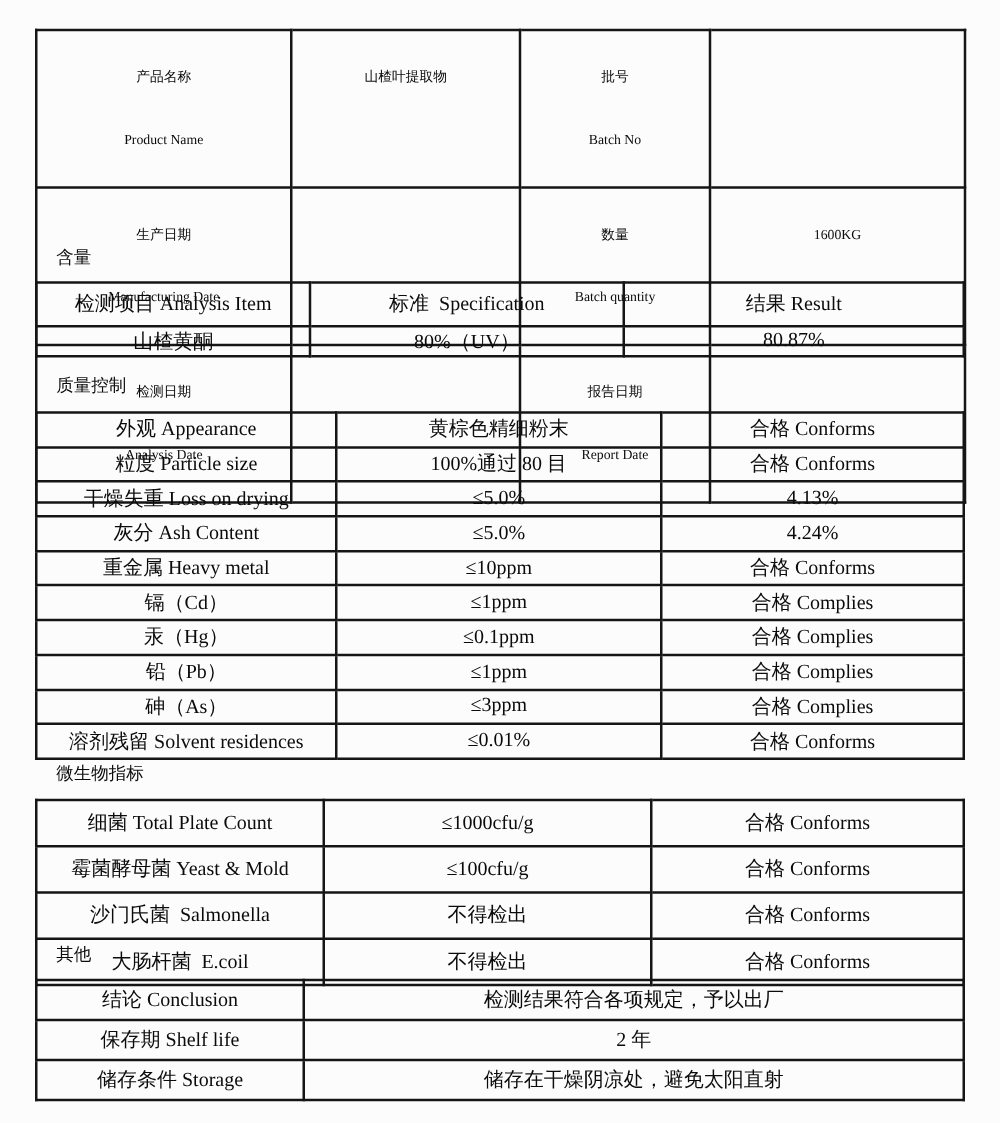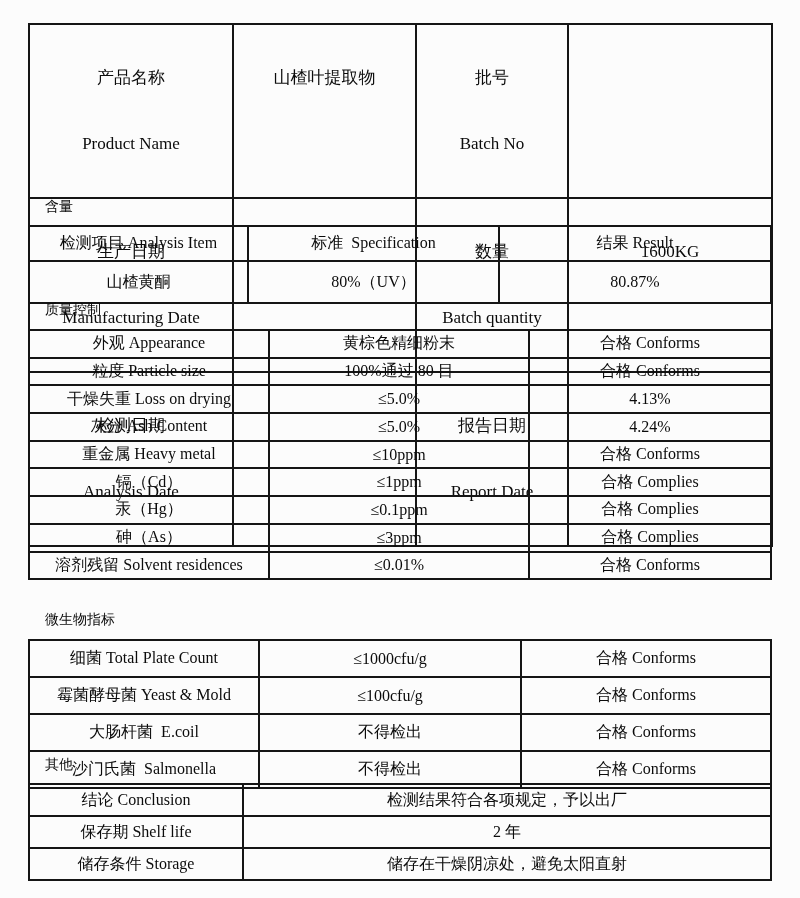--- a/index.html
+++ b/index.html
@@ -23,30 +23,30 @@
     text-align:center;
     vertical-align:middle;
     padding:0 2px;
     font-size:16px;
     white-space:pre;
     overflow:hidden;
   }
 
   
   #info-table { left:28px; top:23px; width:743px; }
-  #info-table td { font-size:17px;margin-left:20px; }
+  #info-table td { font-size:11px;margin-left:20px; }
   #info-table tr { height:55px; }
   #info-table tr:nth-child(2) { height:53px; }
   #info-table tr:nth-child(3) { height:54px; }
   #info-table .ln { height:26px; line-height:26px; white-space:pre; }
 
   
   #content-table { left:28px; top:225px; width:742px; }
   #content-table tr:nth-child(1) { height:35px;margin-top:8px; }
-  #content-table tr:nth-child(2) { height:42px; }
+  #content-table tr:nth-child(2) { height:24px; }
 
   
   #quality-table { left:28px; top:329px; width:742px; }
   #quality-table tr { height:27.7px;padding-left:16px; }
 
   
   #micro-table { left:28px; top:639px; width:742px; }
   #micro-table tr { height:37px; }
 
   
@@ -194,20 +194,25 @@
       <td>镉（Cd）</td>
       <td>≤1ppm</td>
       <td>合格 Complies</td>
     </tr>
     <tr>
       <td>汞（Hg）</td>
       <td>≤0.1ppm</td>
       <td>合格 Complies</td>
     </tr>
     <tr>
+      <td>铅（Pb）</td>
+      <td>≤1ppm</td>
+      <td>合格 Complies</td>
+    </tr>
+    <tr>
       <td>砷（As）</td>
       <td>≤3ppm</td>
       <td>合格 Complies</td>
     </tr>
     <tr>
       <td>溶剂残留 Solvent residences</td>
       <td>≤0.01%</td>
       <td>合格 Conforms</td>
     </tr>
   </tbody>
@@ -225,29 +230,29 @@
       <td>细菌 Total Plate Count</td>
       <td>≤1000cfu/g</td>
       <td>合格 Conforms</td>
     </tr>
     <tr>
       <td>霉菌酵母菌 Yeast &amp; Mold</td>
       <td>≤100cfu/g</td>
       <td>合格 Conforms</td>
     </tr>
     <tr>
+      <td>沙门氏菌  Salmonella</td>
+      <td>不得检出</td>
+      <td>合格 Conforms</td>
+    </tr>
+    <tr>
       <td>大肠杆菌  E.coil</td>
       <td>不得检出</td>
       <td>合格 Conforms</td>
     </tr>
-    <tr>
-      <td>沙门氏菌  Salmonella</td>
-      <td>不得检出</td>
-      <td>合格 Conforms</td>
-    </tr>
   </tbody>
     </table>
 
   <div class="section-title" id="title-other">其他</div>
   <table class="sheet" id="other-table">
     <colgroup>
         <col style="width:214px">
         <col style="width:528px">
       </colgroup>
     <tbody>

